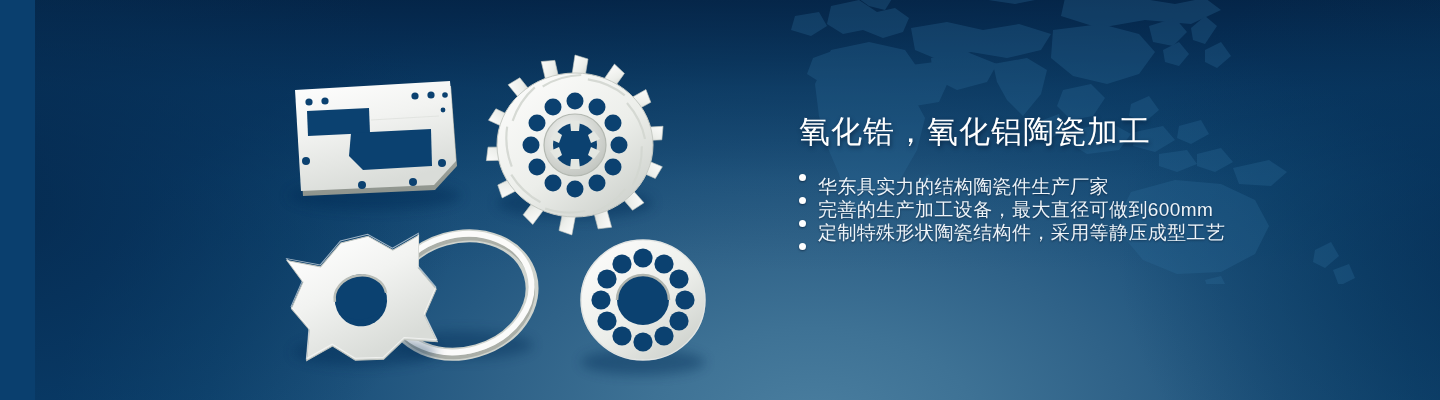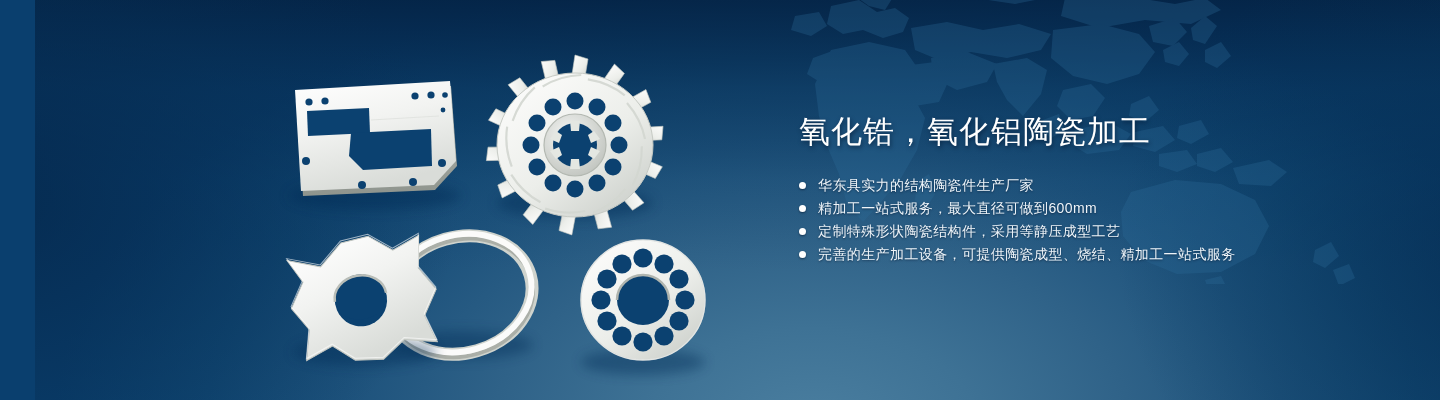--- a/index.html
+++ b/index.html
@@ -89,24 +89,23 @@
     color: #ffffff;
     letter-spacing: 1px;
     font-weight: 400;
     text-shadow: 1px 2px 4px rgba(0,20,45,0.65);
     margin: 0 0 22px 0;
     white-space: nowrap;
   }
   .bullets { list-style: none; margin: 0; padding: 0; }
   .bullets li {
     display: flex;
-    align-items: center;
     height: 23px;
     color: #eef4f9;
-    font-size: 14px;
+    font-size: 19px;
     letter-spacing: 0.4px;
     text-shadow: 0 1px 2px rgba(0,18,40,0.55);
     white-space: nowrap;
   }
   .dot {
     width: 7px;
     height: 7px;
     border-radius: 50%;
     background: #ffffff;
     margin-right: 12px;
@@ -340,26 +339,25 @@
 
   <div class="copy">
     <h1 class="headline">氧化锆，氧化铝陶瓷加工</h1>
     <ul class="bullets">
       <li>
         <span class="dot"></span>
         <span>华东具实力的结构陶瓷件生产厂家</span>
       </li>
       <li>
         <span class="dot"></span>
-        <span>精加工一站式服务，最大直径可做到600mm</span>
+        <span>完善的生产加工设备，最大直径可做到600mm</span>
       </li>
       <li>
         <span class="dot"></span>
         <span>定制特殊形状陶瓷结构件，采用等静压成型工艺</span>
       </li>
       <li>
         <span class="dot"></span>
-        <span>完善的生产加工设备，可提供陶瓷成型、烧结、精加工一站式服务</span>
       </li>
     </ul>
   </div>
 
 </div>
 
 </body></html>

